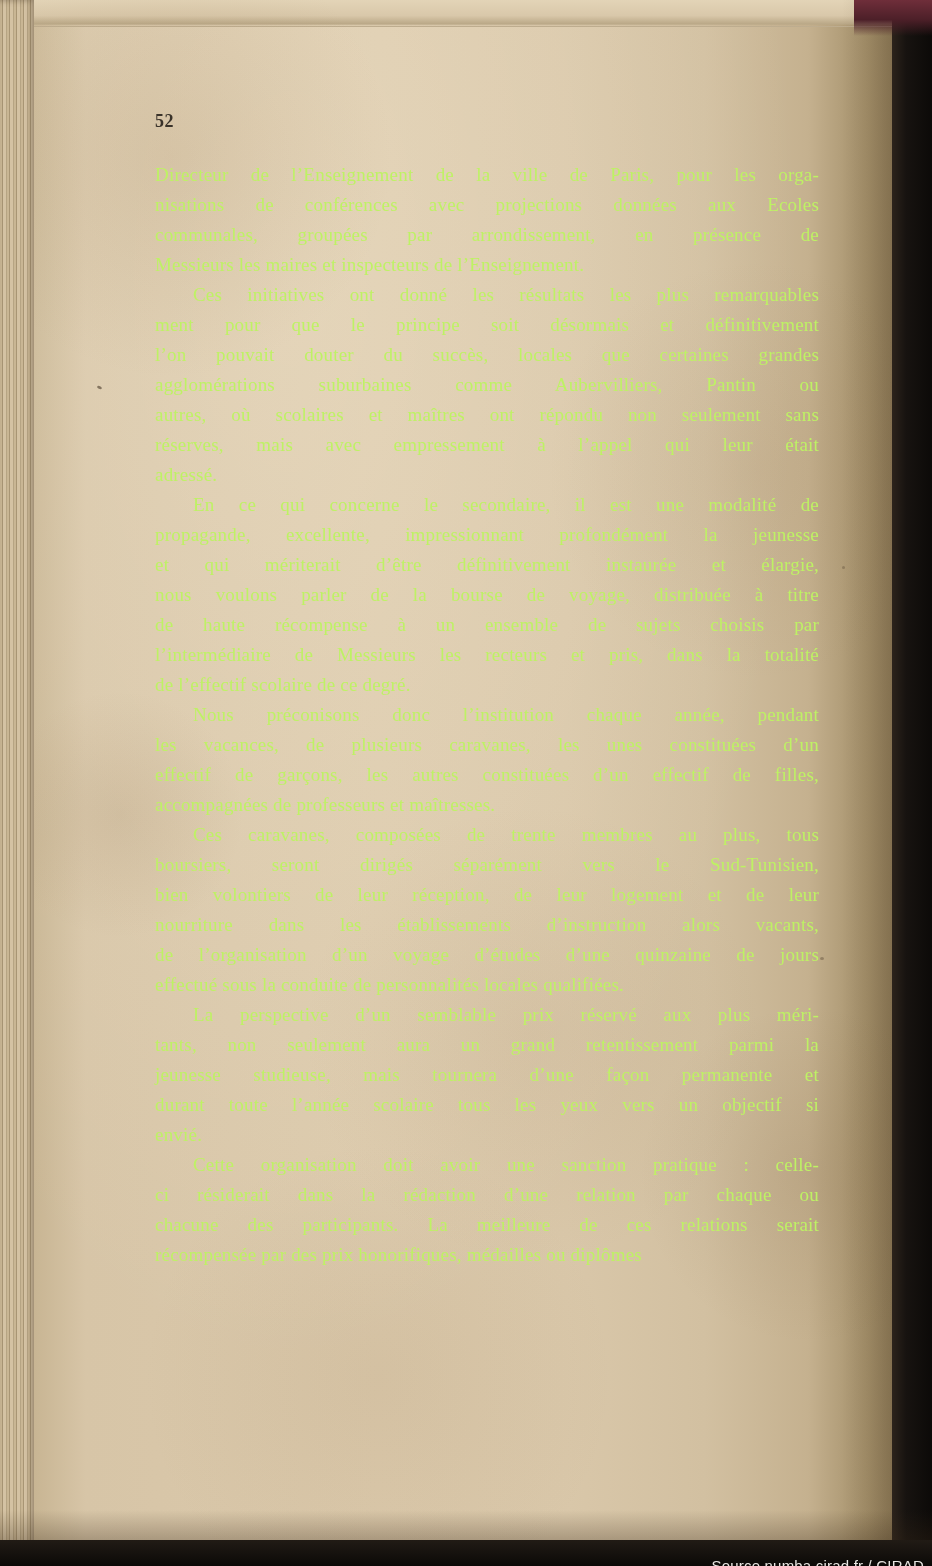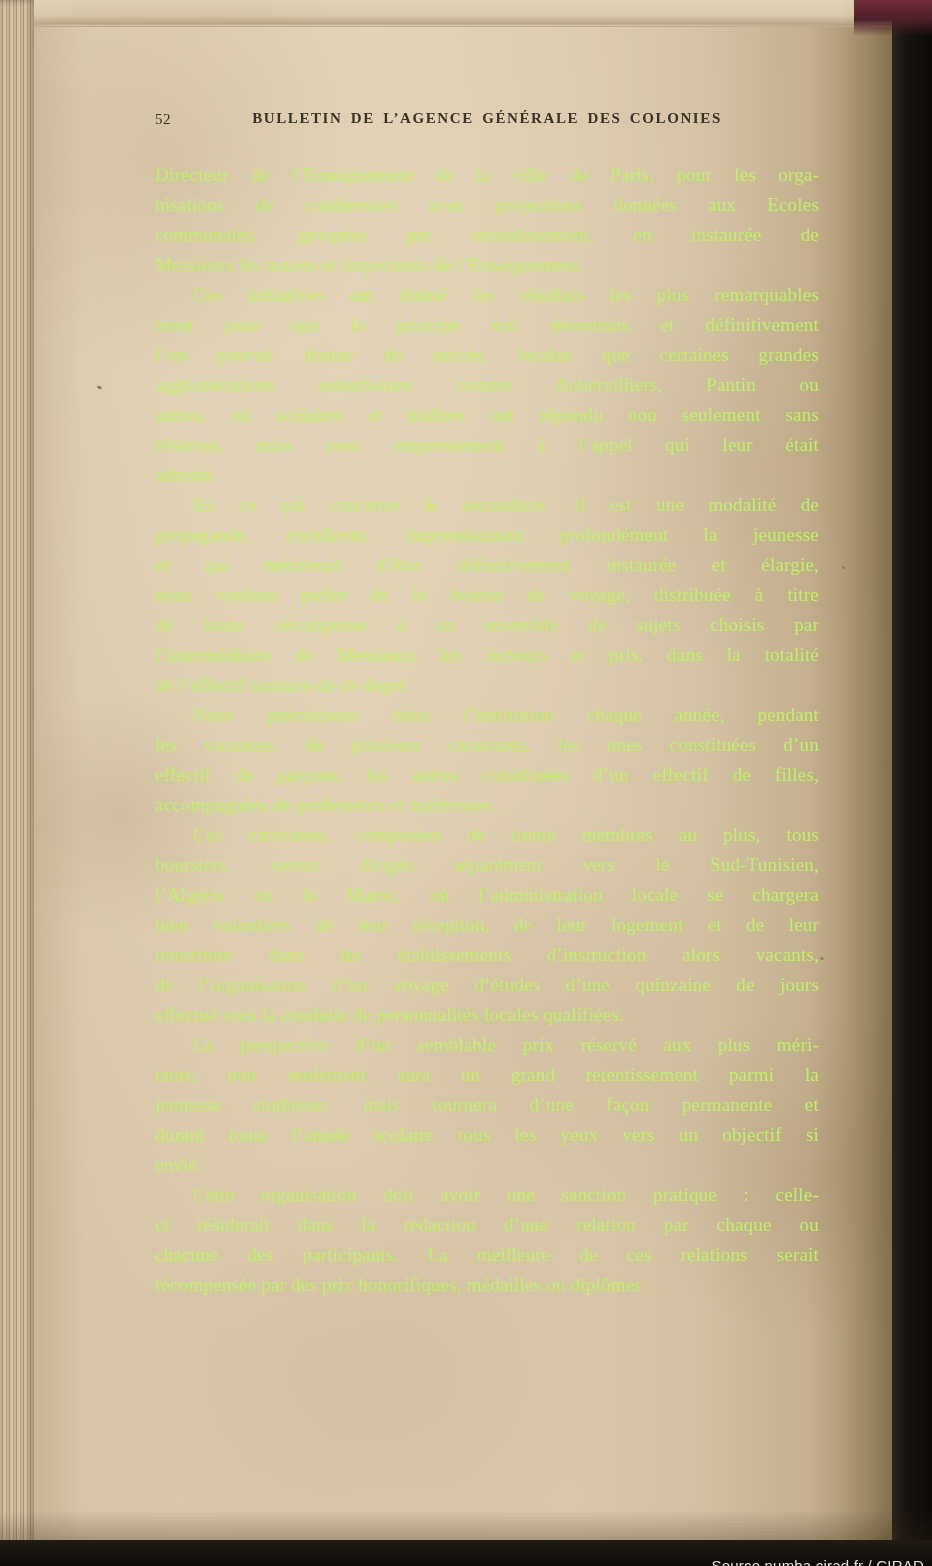--- a/index.html
+++ b/index.html
@@ -63,21 +63,21 @@
     position:absolute;top:0;right:0;width:78px;height:36px;
     background:linear-gradient(180deg,#6f2e3a 0%,#4c1f28 55%,rgba(40,18,22,0) 100%);
   }
   
   .header-row{
     position:absolute;left:155px;top:110px;width:664px;height:24px;
     color:#3a332a;
   }
   .page-number{
     position:absolute;left:0;top:1px;
-    font-size:15px;font-weight:normal;letter-spacing:.5px;
+    font-size:18px;font-weight:bold;letter-spacing:.5px;
   }
   .running-header{
     text-align:center;
     font-size:15px;font-weight:bold;letter-spacing:1.6px;
     word-spacing:3px;
   }
   
   .text-body{
     position:absolute;left:155px;top:160px;width:664px;
     color:#bef264;
@@ -118,28 +118,27 @@
 
   <div class="page-edges-left"></div>
 
   <div class="book-page">
     <div class="top-edge"></div>
     <div class="page-texture"></div>
   </div>
 
   <div class="header-row">
     <span class="page-number">52</span>
-    <div class="running-header">BULLETIN DE L’AGENCE GÉNÉRALE DES COLONIES</div>
   </div>
 
   <div class="text-body">
       <div class="paragraph">
         <div class="line just">Directeur de l’Enseignement de la ville de Paris, pour les orga-</div>
         <div class="line just">nisations de conférences avec projections données aux Ecoles</div>
-        <div class="line just">communales, groupées par arrondissement, en instaurée de</div>
+        <div class="line just">communales, groupées par arrondissement, en présence de</div>
         <div class="line">Messieurs les maires et inspecteurs de l’Enseignement.</div>
       </div>
       <div class="paragraph">
         <div class="line indent just">Ces initiatives ont donné les résultats les plus remarquables</div>
         <div class="line just">ment pour que le principe soit désormais et définitivement</div>
       </div>
       <div class="paragraph">
         <div class="line just">l’on pouvait douter du succès, locales que certaines grandes</div>
         <div class="line just">agglomérations suburbaines comme Aubervilliers, Pantin ou</div>
         <div class="line just">autres, où scolaires et maîtres ont répondu non seulement sans</div>
@@ -157,21 +156,20 @@
       </div>
       <div class="paragraph">
         <div class="line indent just">Nous préconisons donc l’institution chaque année, pendant</div>
         <div class="line just">les vacances, de plusieurs caravanes, les unes constituées d’un</div>
         <div class="line just">effectif de garçons, les autres constituées d’un effectif de filles,</div>
         <div class="line">accompagnées de professeurs et maîtresses.</div>
       </div>
       <div class="paragraph">
         <div class="line indent just">Ces caravanes, composées de trente membres au plus, tous</div>
         <div class="line just">boursiers, seront dirigés séparément vers le Sud-Tunisien,</div>
-        <div class="line just">l’Algérie ou le Maroc, où l’administration locale se chargera</div>
         <div class="line just">bien volontiers de leur réception, de leur logement et de leur</div>
         <div class="line just">nourriture dans les établissements d’instruction alors vacants,</div>
         <div class="line just">de l’organisation d’un voyage d’études d’une quinzaine de jours</div>
         <div class="line">effectué sous la conduite de personnalités locales qualifiées.</div>
       </div>
       <div class="paragraph">
         <div class="line indent just">La perspective d’un semblable prix réservé aux plus méri-</div>
         <div class="line just">tants, non seulement aura un grand retentissement parmi la</div>
         <div class="line just">jeunesse studieuse, mais tournera d’une façon permanente et</div>
         <div class="line just">durant toute l’année scolaire tous les yeux vers un objectif si</div>

